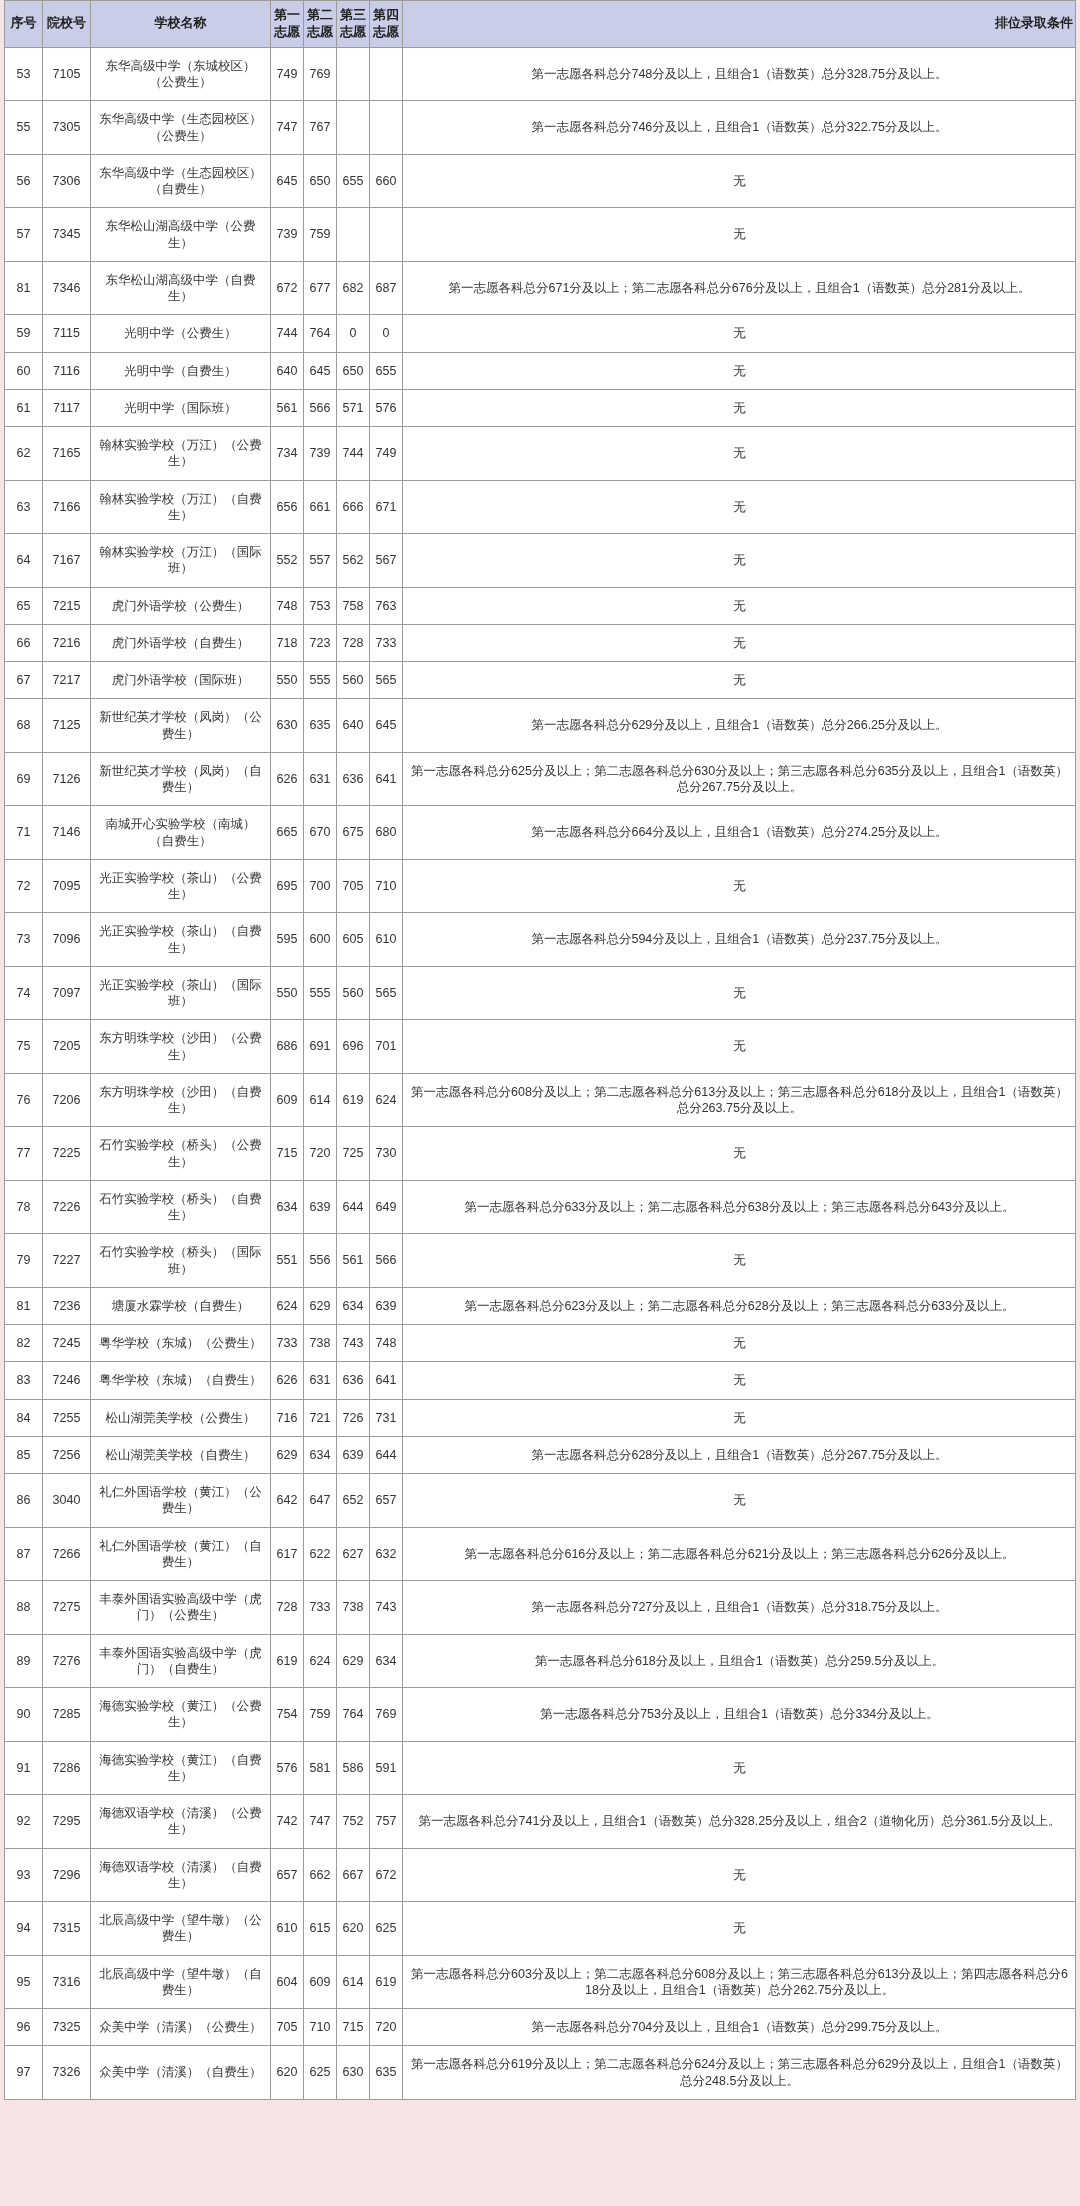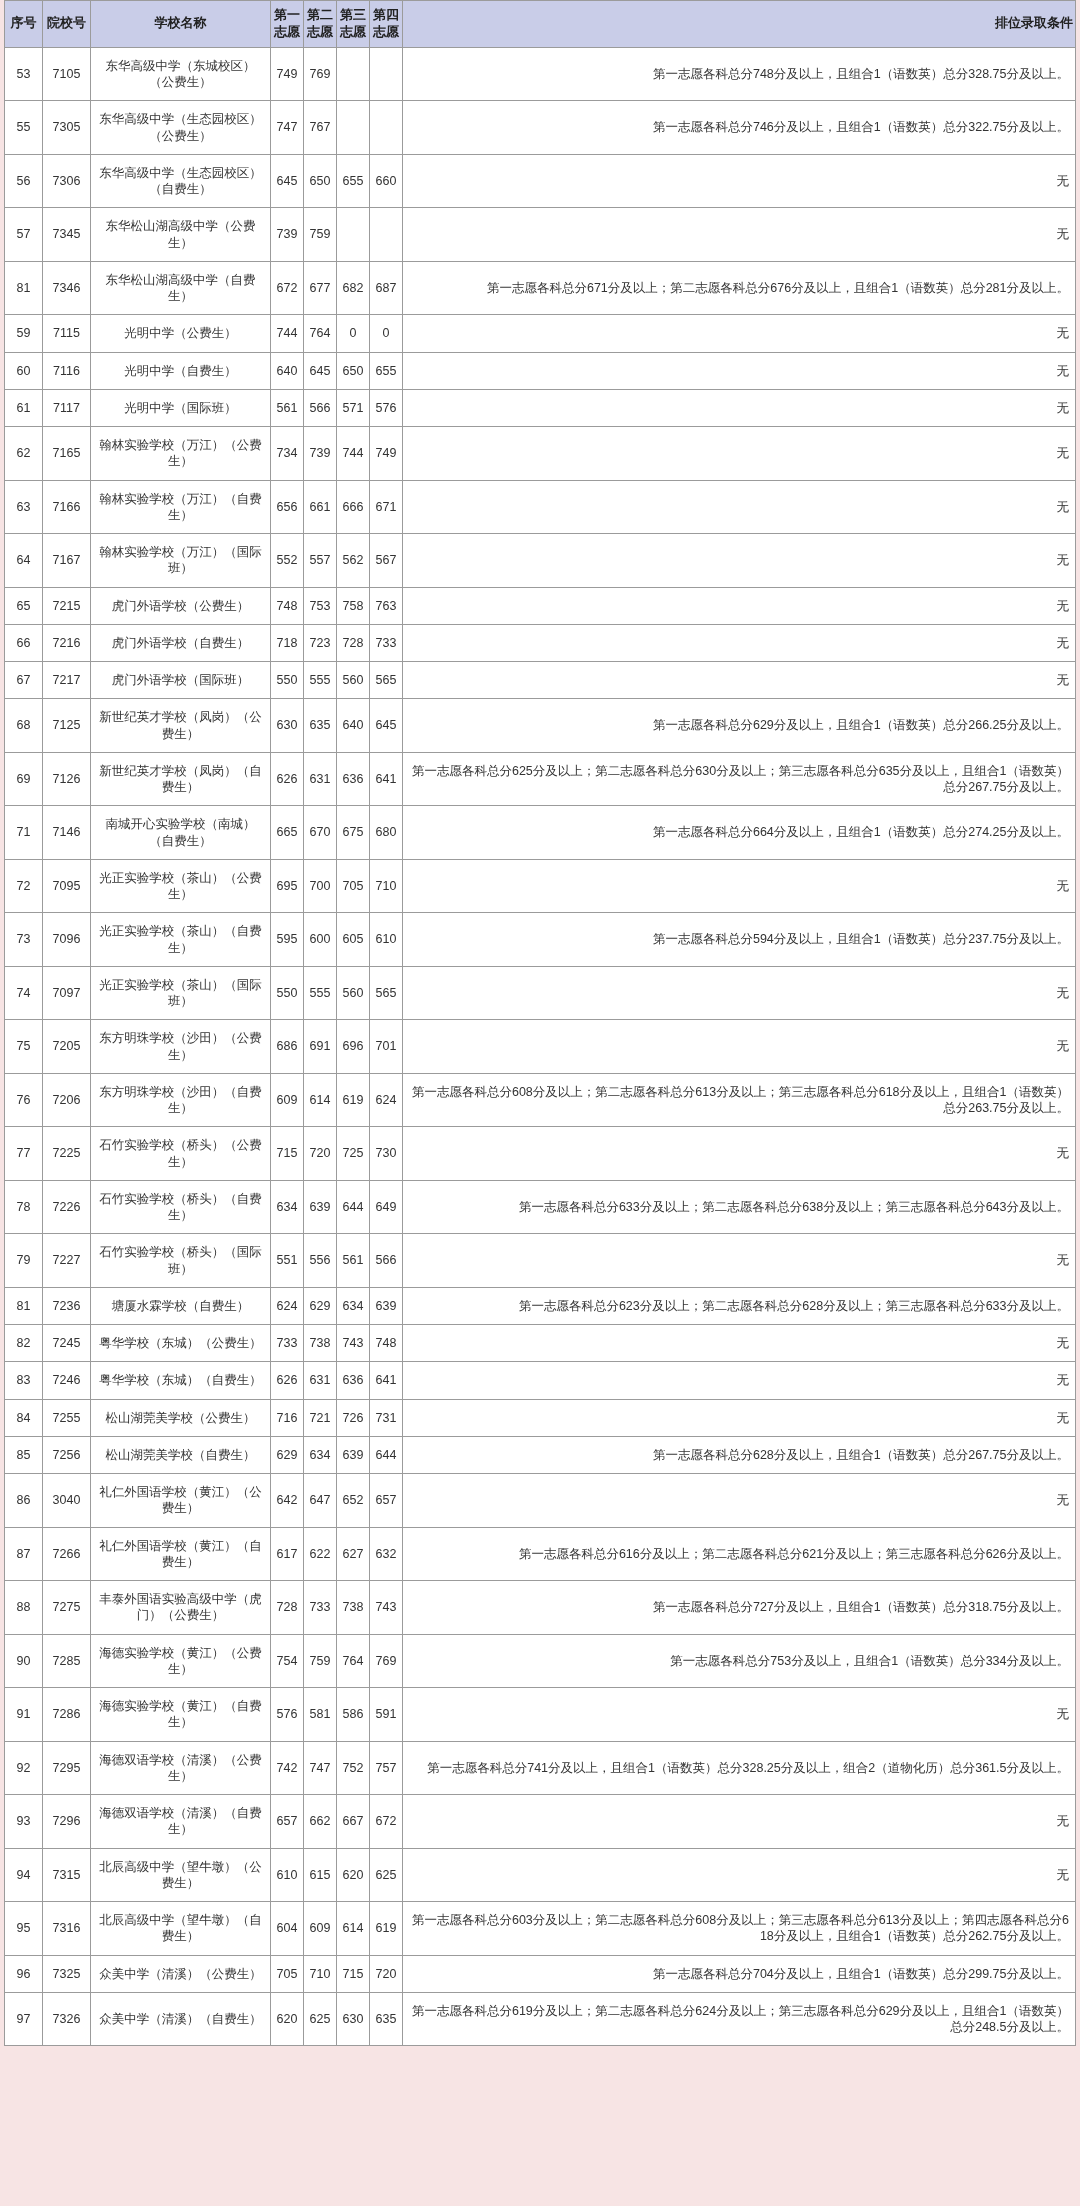--- a/index.html
+++ b/index.html
@@ -35,21 +35,21 @@
     font-size: 13px;
     padding: 6px 2px;
     text-align: center;
     color: #222;
   }
   .score-table td {
     padding: 10px 4px;
     text-align: center;
   }
   .score-table td.col-condition {
-    text-align: right;
+    text-align: center;
     padding-left: 7px;
     padding-right: 6px;
   }
   .score-table th.col-condition { text-align: right; }
   col.c-no      { width: 38px; }
   col.c-code    { width: 48px; }
   col.c-school  { width: 180px; }
   col.c-choice  { width: 33px; }
   col.c-cond    { width: auto; }
 </style>
@@ -405,20 +405,30 @@
           <td class="col-no">88</td>
           <td class="col-code">7275</td>
           <td class="col-school">丰泰外国语实验高级中学（虎门）（公费生）</td>
           <td class="col-choice1">728</td>
           <td class="col-choice2">733</td>
           <td class="col-choice3">738</td>
           <td class="col-choice4">743</td>
           <td class="col-condition">第一志愿各科总分727分及以上，且组合1（语数英）总分318.75分及以上。</td>
         </tr>
         <tr>
+          <td class="col-no">89</td>
+          <td class="col-code">7276</td>
+          <td class="col-school">丰泰外国语实验高级中学（虎门）（自费生）</td>
+          <td class="col-choice1">619</td>
+          <td class="col-choice2">624</td>
+          <td class="col-choice3">629</td>
+          <td class="col-choice4">634</td>
+          <td class="col-condition">第一志愿各科总分618分及以上，且组合1（语数英）总分259.5分及以上。</td>
+        </tr>
+        <tr>
           <td class="col-no">90</td>
           <td class="col-code">7285</td>
           <td class="col-school">海德实验学校（黄江）（公费生）</td>
           <td class="col-choice1">754</td>
           <td class="col-choice2">759</td>
           <td class="col-choice3">764</td>
           <td class="col-choice4">769</td>
           <td class="col-condition">第一志愿各科总分753分及以上，且组合1（语数英）总分334分及以上。</td>
         </tr>
         <tr>

